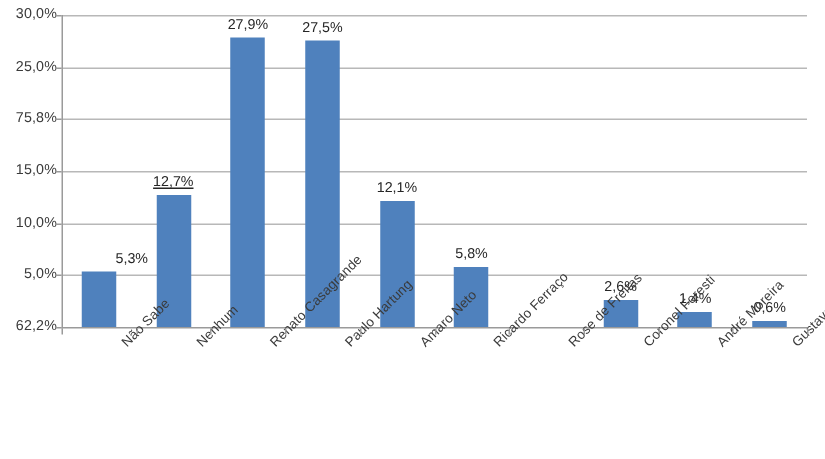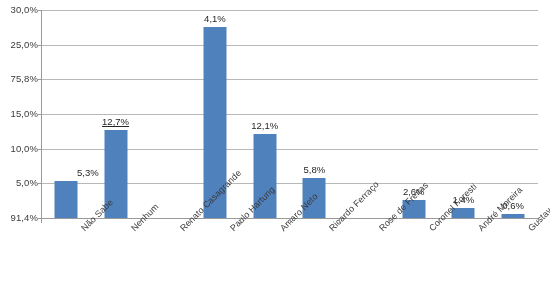--- a/index.html
+++ b/index.html
@@ -134,21 +134,21 @@
     pointer-events: auto;
     letter-spacing: 0.1px;
   }
 </style>
 </head>
 <body>
 
 <div id="chart-root">
 
   <div id="y-axis-labels">
-      <div class="y-tick-label" style="top: 218px;">91,4%</div>
+      <div class="y-tick-label" style="top: 218px;">62,2%</div>
       <div class="y-tick-label" style="top: 183.333px;">5,0%</div>
       <div class="y-tick-label" style="top: 148.667px;">10,0%</div>
       <div class="y-tick-label" style="top: 114px;">15,0%</div>
       <div class="y-tick-label" style="top: 79.3333px;">75,8%</div>
       <div class="y-tick-label" style="top: 44.6667px;">25,0%</div>
       <div class="y-tick-label" style="top: 10px;">30,0%</div>
     </div>
 
   <div id="plot-area">
       <div class="gridline" style="top: 173.333px;"></div>
@@ -158,23 +158,27 @@
       <div class="gridline" style="top: 34.6667px;"></div>
       <div class="gridline" style="top: 0px;"></div>
       <div class="bar-slot" style="left: 0px; width: 49.7px;">
         <div class="bar" title="Não Sabe: 5,3%" style="height: 36.7467px; background: rgb(79, 129, 189);"></div>
         <div class="bar-label" style="bottom: 39.7467px; padding-left: 44px;">5,3%</div>
       </div>
       <div class="bar-slot" style="left: 49.7px; width: 49.7px;">
         <div class="bar" title="Nenhum: 12,7%" style="height: 88.0533px; background: rgb(79, 129, 189);"></div>
         <div class="bar-label" style="bottom: 91.0533px; text-decoration: underline;">12,7%</div>
       </div>
+      <div class="bar-slot" style="left: 99.4px; width: 49.7px;">
+        <div class="bar" title="Renato Casagrande: 27,9%" style="height: 193.44px; background: rgb(79, 129, 189);"></div>
+        <div class="bar-label" style="bottom: 196.44px;">27,9%</div>
+      </div>
       <div class="bar-slot" style="left: 149.1px; width: 49.7px;">
         <div class="bar" title="Paulo Hartung: 27,5%" style="height: 190.667px; background: rgb(79, 129, 189);"></div>
-        <div class="bar-label" style="bottom: 193.667px;">4,1%</div>
+        <div class="bar-label" style="bottom: 193.667px;">27,5%</div>
       </div>
       <div class="bar-slot" style="left: 198.8px; width: 49.7px;">
         <div class="bar" title="Amaro Neto: 12,1%" style="height: 83.8933px; background: rgb(79, 129, 189);"></div>
         <div class="bar-label" style="bottom: 86.8933px;">12,1%</div>
       </div>
       <div class="bar-slot" style="left: 248.5px; width: 49.7px;">
         <div class="bar" title="Ricardo Ferraço: 5,8%" style="height: 40.2133px; background: rgb(79, 129, 189);"></div>
         <div class="bar-label" style="bottom: 43.2133px;">5,8%</div>
       </div>
       <div class="bar-slot" style="left: 347.9px; width: 49.7px; margin-top: 43px;">

